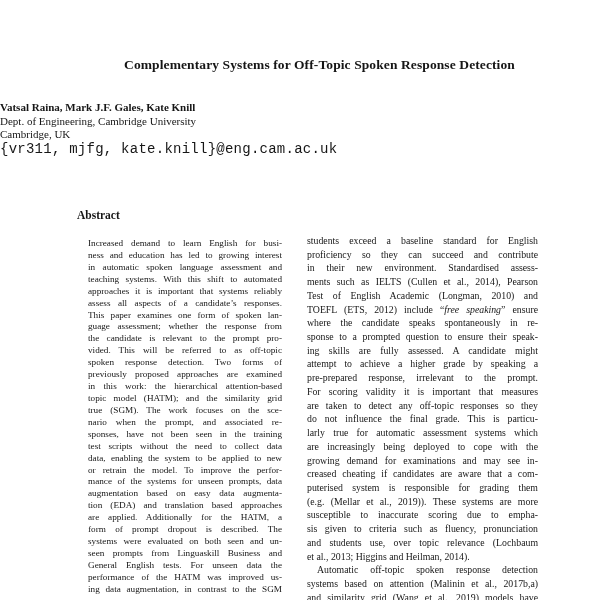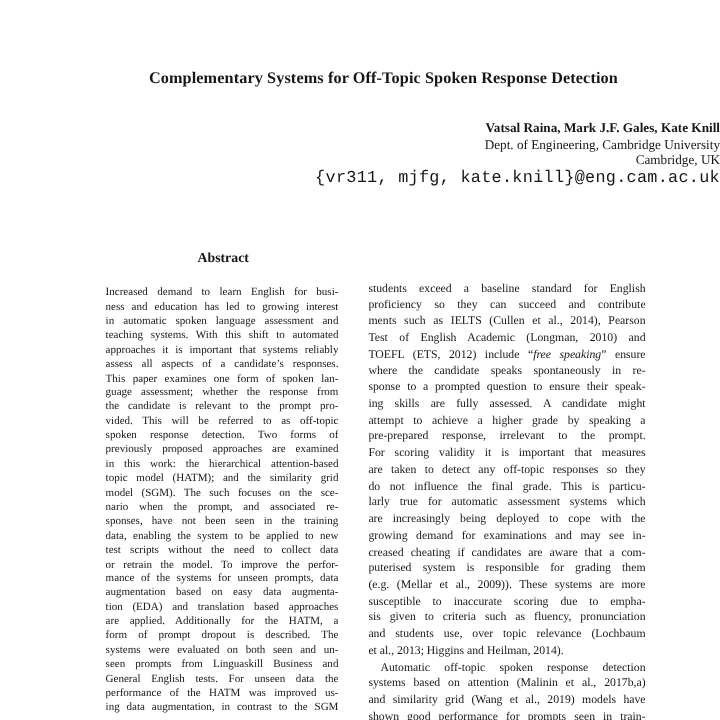--- a/index.html
+++ b/index.html
@@ -7,29 +7,29 @@
     position:relative; width:600px; height:600px; overflow:hidden;
     background:#ffffff; color:#161616;
     font-family:"Liberation Serif", serif;
   }
   .title {
     position:absolute; top:57px; left:40px; right:40px;
     text-align:center; font-weight:700; font-size:13.5px; letter-spacing:0.1px;
   }
   .authors {
     position:absolute; top:101px; left:0; width:600px;
-    text-align:right; font-size:11px; line-height:13.5px;
+    text-align:left; font-size:11px; line-height:13.5px;
   }
   .names { font-weight:700; }
   .email {
     font-family:"Liberation Mono", monospace;
     font-size:14px; letter-spacing:0.25px; margin-top:1px;
   }
   .col-left { position:absolute; left:77px; top:209px; width:218px; }
-  .abs-head { text-align:center; font-weight:700; font-size:11.5px; margin-bottom:17px; }
+  .abs-head { font-weight:700; font-size:11.5px; margin-bottom:17px; }
   .abs-body { margin:0 13px 0 11px; font-size:9.2px; line-height:11.93px; }
   .abs-body .jline { height:11.93px; }
   .col-right {
     position:absolute; left:307px; top:209px; width:231px;
     font-size:9.8px; line-height:13.72px;margin-top:25px;
   }
   .col-right .jline { height:13.72px; }
   .jline {
     text-align:justify; text-align-last:justify;
     overflow:hidden;
@@ -62,59 +62,60 @@
         <div class="jline"><span>approaches it is important that systems reliably</span></div>
         <div class="jline"><span>assess all aspects of a candidate’s responses.</span></div>
         <div class="jline"><span>This paper examines one form of spoken lan-</span></div>
         <div class="jline"><span>guage assessment; whether the response from</span></div>
         <div class="jline"><span>the candidate is relevant to the prompt pro-</span></div>
         <div class="jline"><span>vided.  This will be referred to as off-topic</span></div>
         <div class="jline"><span>spoken response detection.   Two forms of</span></div>
         <div class="jline"><span>previously proposed approaches are examined</span></div>
         <div class="jline"><span>in this work: the hierarchical attention-based</span></div>
         <div class="jline"><span>topic model (HATM); and the similarity grid</span></div>
-        <div class="jline"><span>model (SGM). The such focuses on the sce-</span></div>
+        <div class="jline"><span>true (SGM). The work focuses on the sce-</span></div>
         <div class="jline"><span>nario when the prompt, and associated re-</span></div>
         <div class="jline"><span>sponses, have not been seen in the training</span></div>
+        <div class="jline"><span>test scripts without the need to collect data</span></div>
         <div class="jline"><span>data, enabling the system to be applied to new</span></div>
-        <div class="jline"><span>test scripts without the need to collect data</span></div>
         <div class="jline"><span>or retrain the model. To improve the perfor-</span></div>
         <div class="jline"><span>mance of the systems for unseen prompts, data</span></div>
         <div class="jline"><span>augmentation based on easy data augmenta-</span></div>
         <div class="jline"><span>tion (EDA) and translation based approaches</span></div>
         <div class="jline"><span>are applied.  Additionally for the HATM, a</span></div>
         <div class="jline"><span>form of prompt dropout is described.  The</span></div>
         <div class="jline"><span>systems were evaluated on both seen and un-</span></div>
         <div class="jline"><span>seen prompts from Linguaskill Business and</span></div>
         <div class="jline"><span>General English tests.  For unseen data the</span></div>
         <div class="jline"><span>performance of the HATM was improved us-</span></div>
         <div class="jline"><span>ing data augmentation, in contrast to the SGM</span></div>
       </div>
   </div>
 
   <div class="col-right" id="intro-body">
       <div class="jline"><span>students exceed a baseline standard for English</span></div>
       <div class="jline"><span>proficiency so they can succeed and contribute</span></div>
+      <div class="jline"><span>in their new environment.  Standardised assess-</span></div>
       <div class="jline"><span>ments such as IELTS (Cullen et al., 2014), Pearson</span></div>
       <div class="jline"><span>Test of English Academic (Longman, 2010) and</span></div>
       <div class="jline"><span>TOEFL (ETS, 2012) include “</span><i>free speaking</i><span>” ensure</span></div>
       <div class="jline"><span>where the candidate speaks spontaneously in re-</span></div>
       <div class="jline"><span>sponse to a prompted question to ensure their speak-</span></div>
       <div class="jline"><span>ing skills are fully assessed.  A candidate might</span></div>
       <div class="jline"><span>attempt to achieve a higher grade by speaking a</span></div>
       <div class="jline"><span>pre-prepared response, irrelevant to the prompt.</span></div>
       <div class="jline"><span>For scoring validity it is important that measures</span></div>
       <div class="jline"><span>are taken to detect any off-topic responses so they</span></div>
       <div class="jline"><span>do not influence the final grade.  This is particu-</span></div>
       <div class="jline"><span>larly true for automatic assessment systems which</span></div>
       <div class="jline"><span>are increasingly being deployed to cope with the</span></div>
       <div class="jline"><span>growing demand for examinations and may see in-</span></div>
       <div class="jline"><span>creased cheating if candidates are aware that a com-</span></div>
       <div class="jline"><span>puterised system is responsible for grading them</span></div>
-      <div class="jline"><span>(e.g. (Mellar et al., 2009)). These systems are more</span></div>
+      <div class="jline"><span>(e.g. (Mellar et al., 2019)). These systems are more</span></div>
       <div class="jline"><span>susceptible to inaccurate scoring due to empha-</span></div>
       <div class="jline"><span>sis given to criteria such as fluency, pronunciation</span></div>
       <div class="jline"><span>and students use, over topic relevance (Lochbaum</span></div>
       <div class="jline end"><span>et al., 2013; Higgins and Heilman, 2014).</span></div>
       <div class="jline indent"><span>Automatic off-topic spoken response detection</span></div>
       <div class="jline"><span>systems based on attention (Malinin et al., 2017b,a)</span></div>
       <div class="jline"><span>and similarity grid (Wang et al., 2019) models have</span></div>
       <div class="jline"><span>shown good performance for prompts seen in train-</span></div>
     </div>
 

